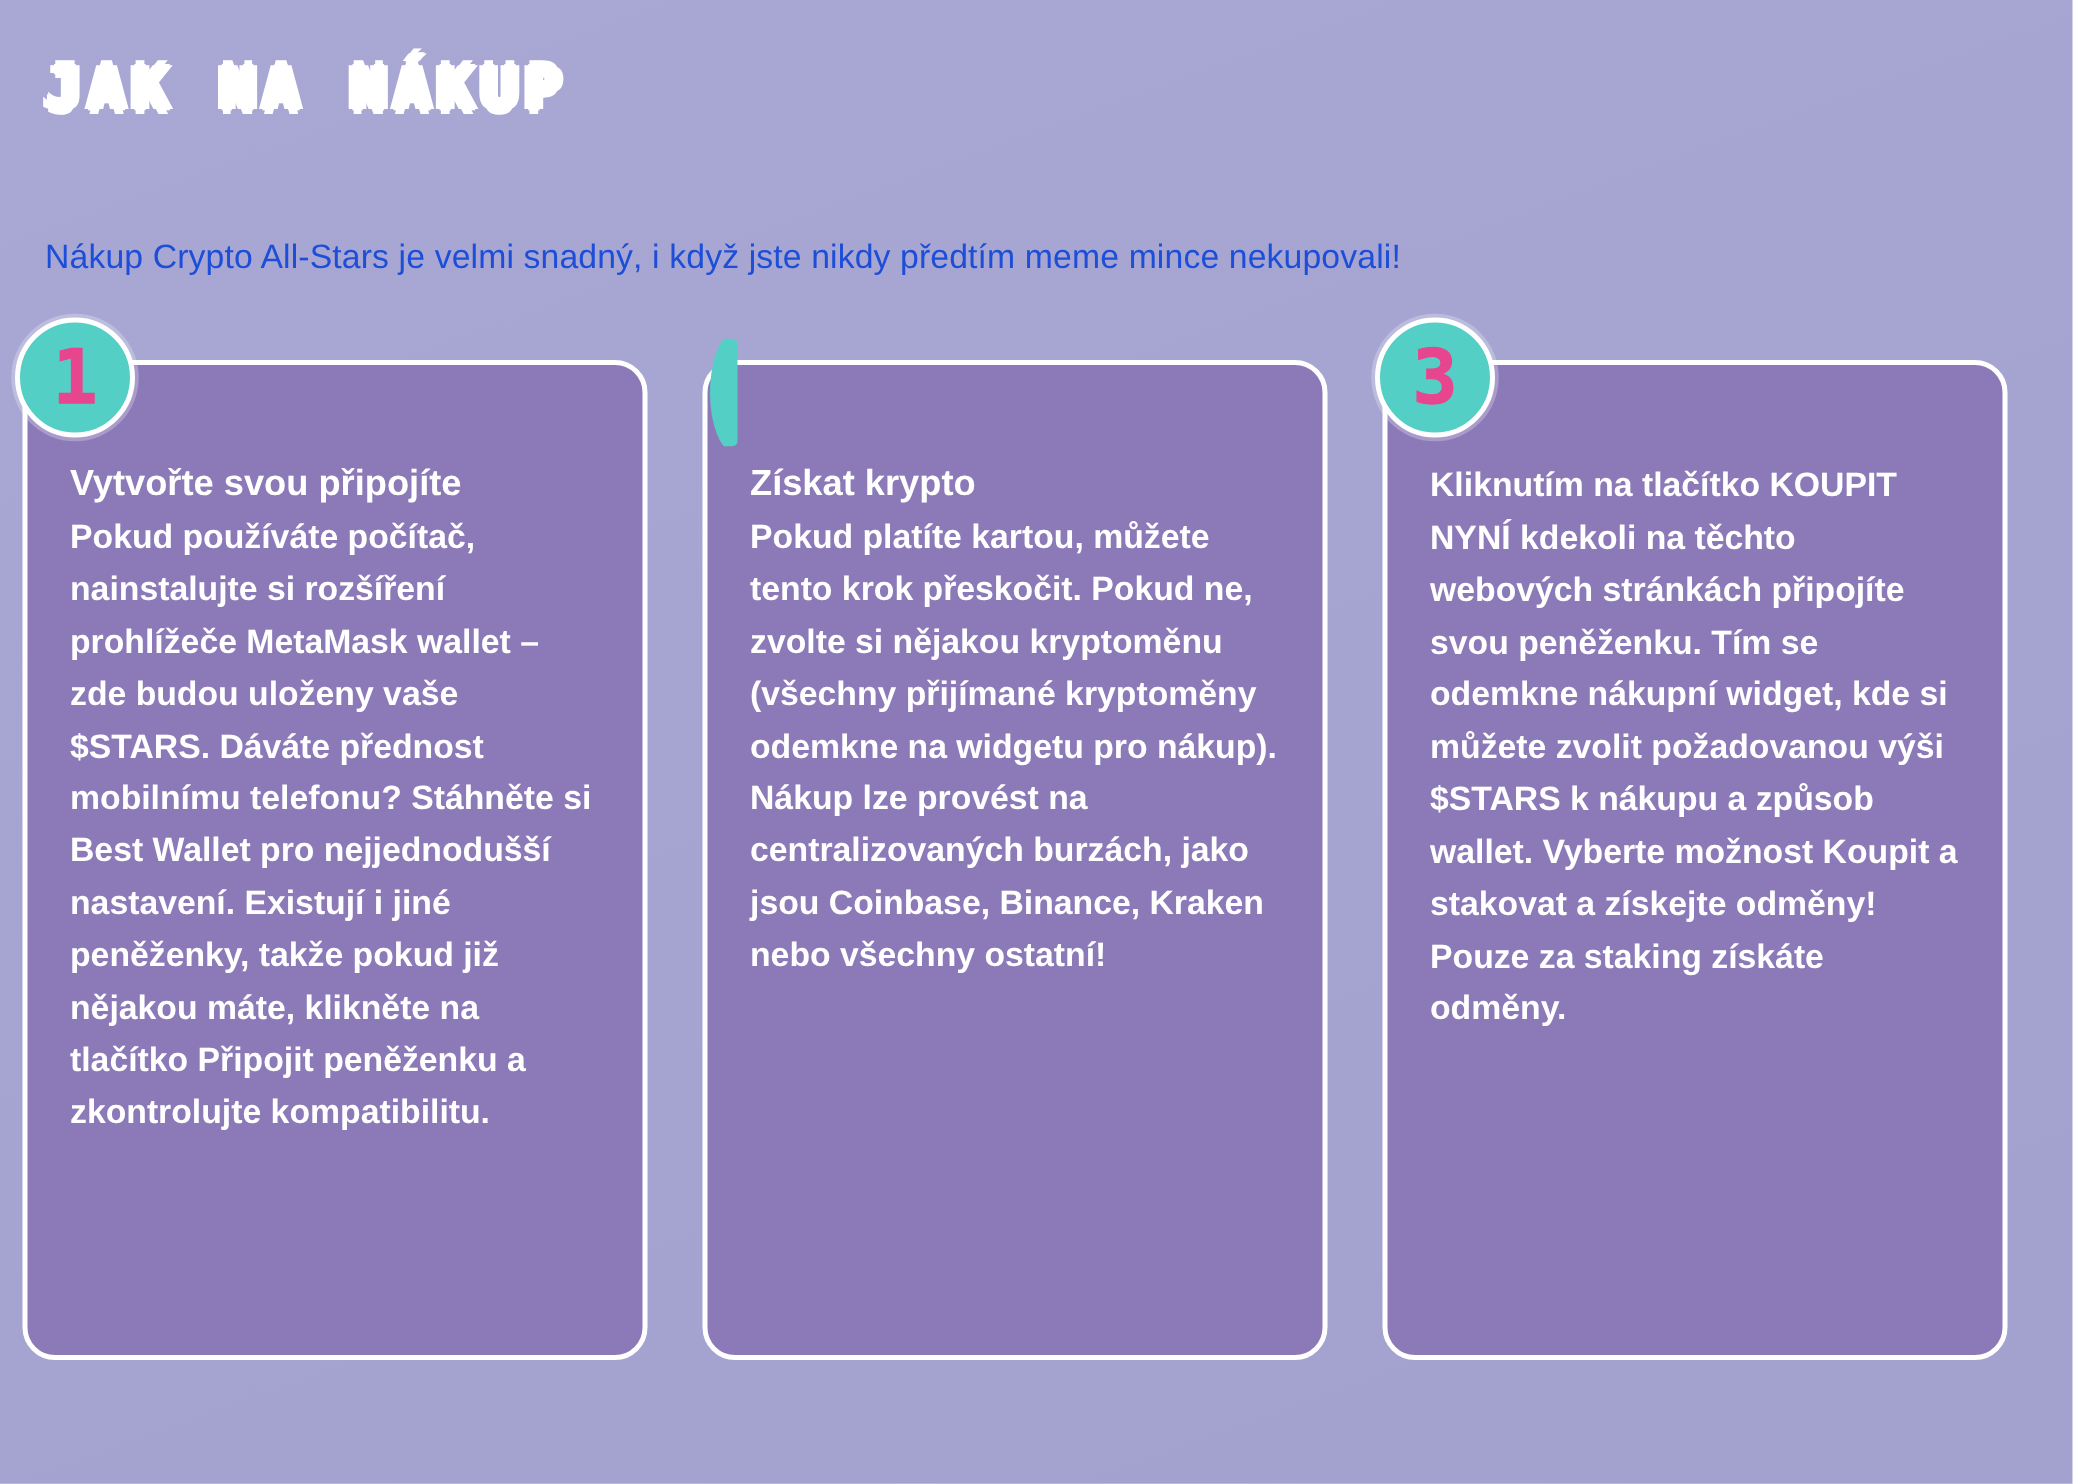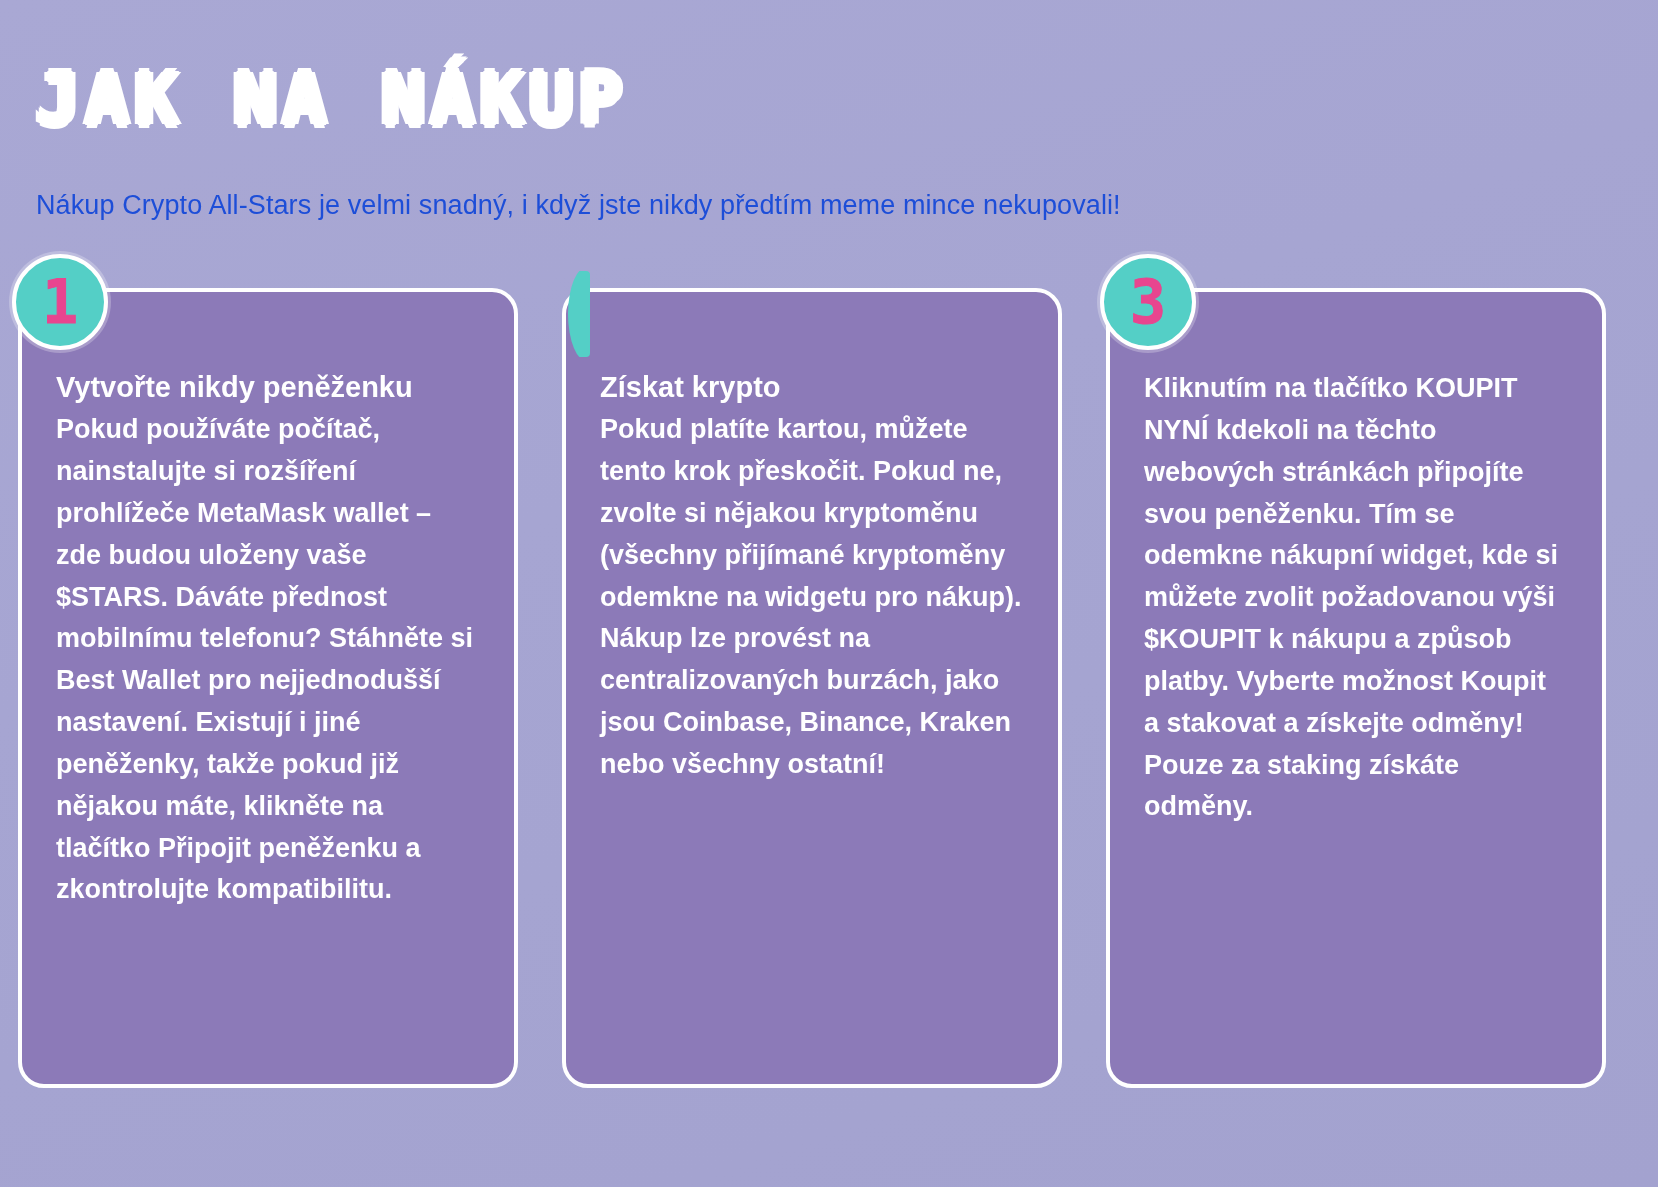--- a/index.html
+++ b/index.html
@@ -16,21 +16,21 @@
     position: relative;
   }
 
   
   .page-heading {
     position: absolute;
     left: 36px;
     top: 14px;
     font-family: "DejaVu Sans Mono", monospace;
     font-weight: bold;
-    font-size: 72px;
+    font-size: 48px;
     letter-spacing: 6px;
     color: #ffffff;
     text-transform: uppercase;
     line-height: 1.05;
     -webkit-text-stroke: 2px #ffffff;
     text-shadow:
        4px 0 0 #ffffff,
       -4px 0 0 #ffffff,
        0 4px 0 #ffffff,
        0 -4px 0 #ffffff;
@@ -155,21 +155,21 @@
 <p class="page-subtitle">Nákup Crypto All-Stars je velmi snadný, i když jste nikdy předtím meme mince nekupovali!</p>
 
 <div class="cards">
 
   <div class="card-wrap">
     <div class="step-badge">
       <span>1</span>
     </div>
     <div class="card">
       <div class="card-inner-shadow"></div>
-      <h2 class="card-title">Vytvořte nikdy peněženku</h2>
+      <h2 class="card-title">Vytvořte svou připojíte</h2>
       <p class="card-body"><span>Pokud používáte počítač, nainstalujte si rozšíření prohlížeče MetaMask wallet – zde budou uloženy vaše $STARS. Dáváte přednost mobilnímu telefonu? Stáhněte si </span><span class="link">Best Wallet</span><span> pro nejjednodušší nastavení. Existují i jiné peněženky, takže pokud již nějakou máte, klikněte na tlačítko Připojit peněženku a zkontrolujte kompatibilitu.</span></p>
     </div>
   </div>
 
   <div class="card-wrap">
     <div class="step-badge variant-bar">
       <span>2</span>
     </div>
     <div class="card">
       <div class="card-inner-shadow"></div>
@@ -177,17 +177,17 @@
       <p class="card-body">Pokud platíte kartou, můžete tento krok přeskočit. Pokud ne, zvolte si nějakou kryptoměnu (všechny přijímané kryptoměny odemkne na widgetu pro nákup). Nákup lze provést na centralizovaných burzách, jako jsou Coinbase, Binance, Kraken nebo všechny ostatní!</p>
     </div>
   </div>
 
   <div class="card-wrap">
     <div class="step-badge">
       <span>3</span>
     </div>
     <div class="card">
       <div class="card-inner-shadow"></div>
-      <p class="card-body">Kliknutím na tlačítko KOUPIT NYNÍ kdekoli na těchto webových stránkách připojíte svou peněženku. Tím se odemkne nákupní widget, kde si můžete zvolit požadovanou výši $KOUPIT k nákupu a způsob platby. Vyberte možnost Koupit a stakovat a získejte odměny! Pouze za staking získáte odměny.</p>
+      <p class="card-body">Kliknutím na tlačítko KOUPIT NYNÍ kdekoli na těchto webových stránkách připojíte svou peněženku. Tím se odemkne nákupní widget, kde si můžete zvolit požadovanou výši $STARS k nákupu a způsob wallet. Vyberte možnost Koupit a stakovat a získejte odměny! Pouze za staking získáte odměny.</p>
     </div>
   </div>
 
 </div>
 
 </body></html>

